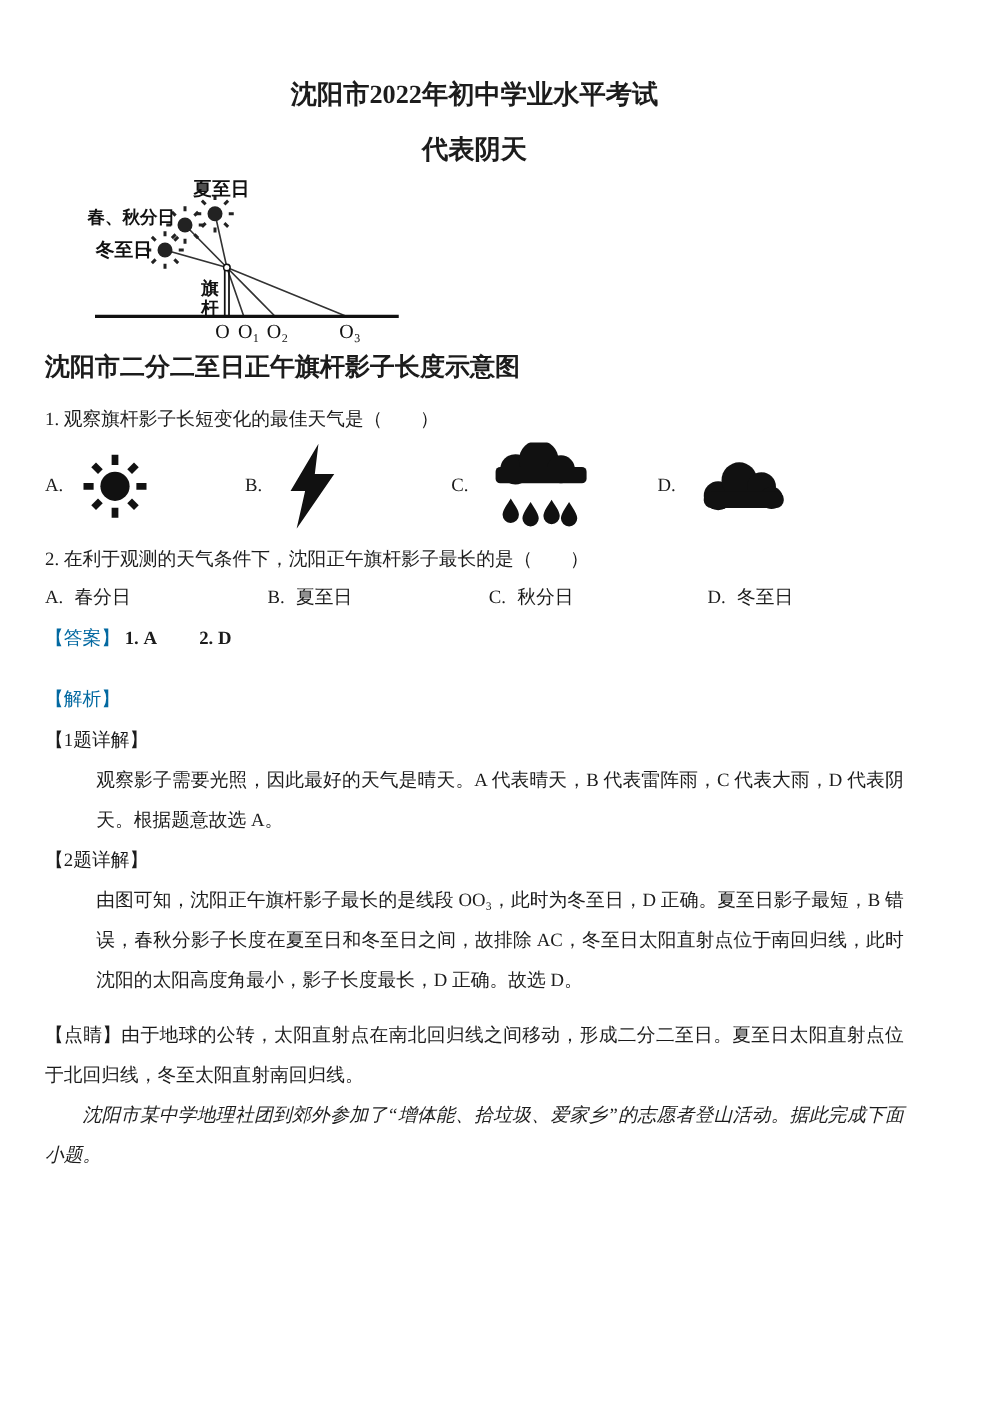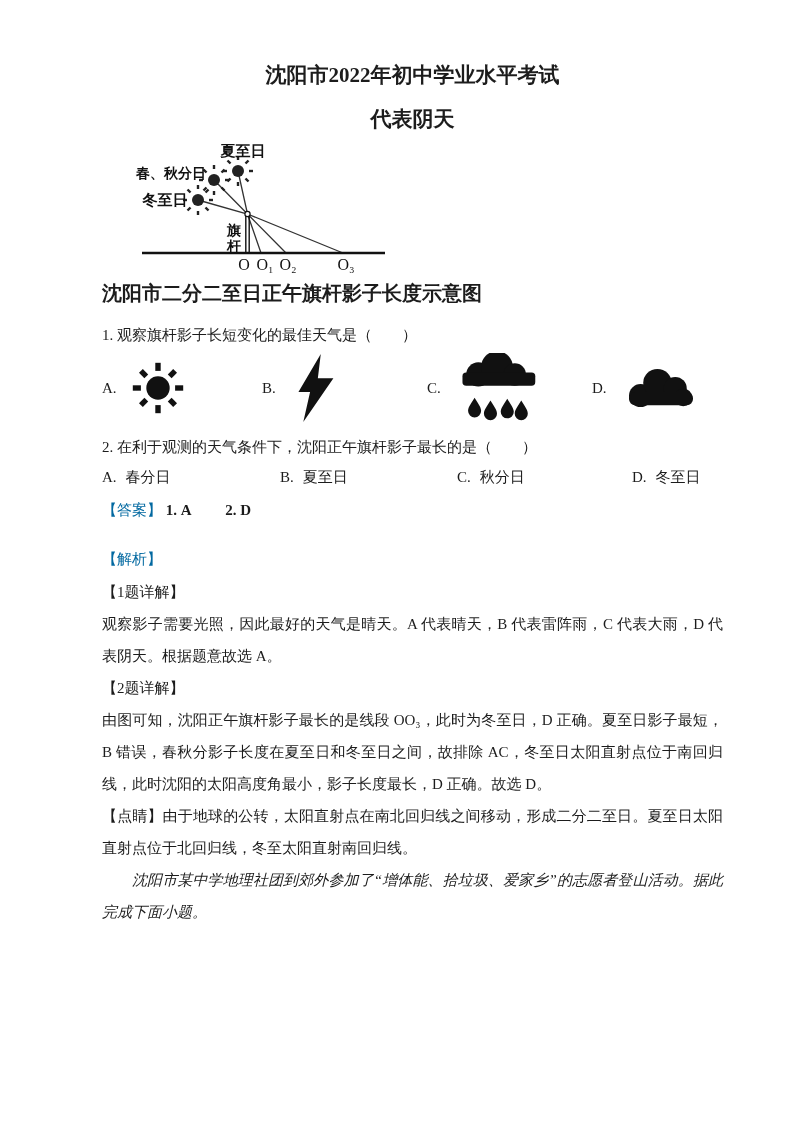--- a/index.html
+++ b/index.html
@@ -1,20 +1,20 @@
 <!DOCTYPE html>
 <html><head>
 <meta charset="utf-8">
 <style>
   html,body{margin:0;padding:0;background:#ffffff;}
   .page{
     position:relative;
     width:793px;height:1122px;
     box-sizing:border-box;
-    padding:62px 70px 0 102px;
+    padding:62px 70px 0 36px;
     background:#ffffff;
     font-family:"Liberation Serif","DejaVu Serif",serif;
     color:#1c1c1c;
     overflow:hidden;
   }
   .doc-title{
     font-size:21px;font-weight:bold;text-align:center;
     margin:0;line-height:26px;
   }
   .doc-subtitle{
@@ -45,23 +45,23 @@
   .opt-row{
     display:grid;grid-template-columns:178px 177px 175px auto;
     margin-top:10px;font-size:15px;line-height:21px;
   }
   .opt-item{display:flex;gap:9px;}
   .ans-line{margin-top:12px;font-size:15px;line-height:21px;}
   .marker-blue{color:#0369a1;}
   .ans-item{margin-right:30px;font-weight:bold;}
   .analysis-line{margin-top:28px;font-size:15px;line-height:21px;}
   .detail-heading{font-size:15px;line-height:20px;margin:12px 0 0 0;font-family:Liberation Serif, serif;}
-  .detail-body{margin-top:6px;}
+  .detail-body{margin-top:6px;margin-left:41px;}
   .dh2{margin-top:6px;}
-  .point-para{margin-top:0;}
+  .point-para{margin-top:12px;}
   .next-intro{margin-top:0;}
   svg text{font-family:"Liberation Serif","DejaVu Serif",serif;}
   .dia-label{font-size:15px;font-weight:bold;fill:#111;}
   .dia-label-sm{font-size:14px;font-weight:bold;fill:#111;}
   .dia-ground-label{font-size:16px;fill:#111;}
 </style>
 </head>
 <body>
 
 <div class="page">

